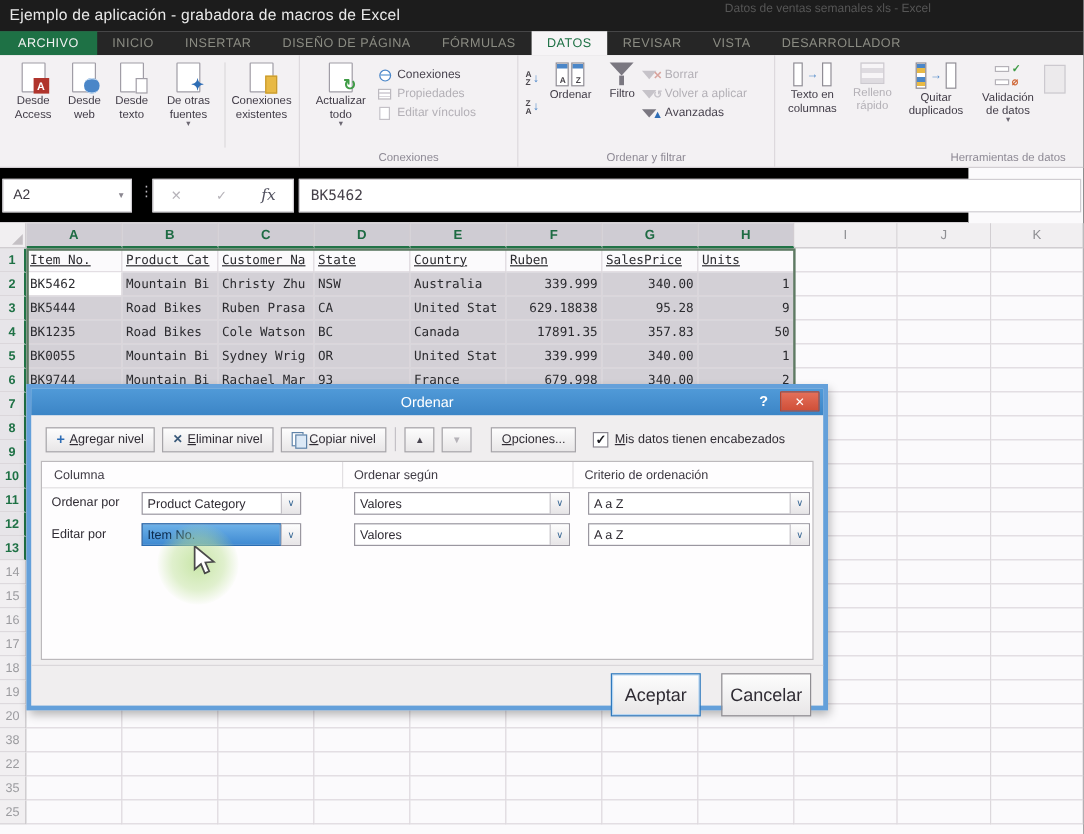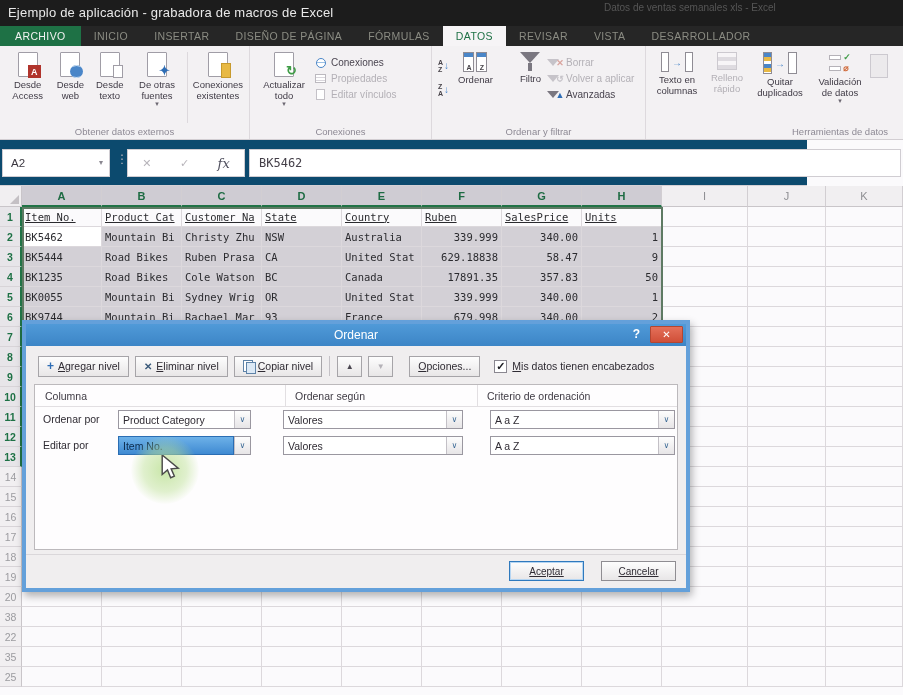--- a/index.html
+++ b/index.html
@@ -71,21 +71,21 @@
   .i-valid{display:flex;flex-direction:column;font-size:10px;line-height:11px;}
   .vrow{display:flex;align-items:center;gap:2px;}
   .vbar{width:12px;height:5px;border:1px solid #b5b2b8;background:#fff;}
   .vok{color:#3f9c46;font-weight:bold;font-size:9px;}
   .vno{color:#d06a3a;font-weight:bold;font-size:9px;}
   .i-fill{width:20px;height:18px;border:1px solid #ccc9cf;
         background:repeating-linear-gradient(#f7f5f7 0 4px,#dedbe0 4px 8px);}
   .cropicon{width:18px;height:24px;border:1px solid #ccc9cf;background:#eceaec;margin-top:4px;}
 
   
-  .fbar{position:absolute;left:0;top:140px;width:807px;height:46px;background:#0c4a6e;border-bottom:1px solid #d5d1d5;}
+  .fbar{position:absolute;left:0;top:140px;width:807px;height:46px;background:#000000;border-bottom:1px solid #d5d1d5;}
   .namebox{position:absolute;left:2px;top:9px;width:108px;height:28px;background:#fff;border:1px solid #d0cdd2;
            display:flex;align-items:center;font-size:11.5px;color:#3c3841;padding-left:8px;}
   .nb-arr{position:absolute;right:6px;top:8px;font-size:8px;color:#8a8790;}
   .dots{position:absolute;left:116px;top:12px;color:#b9b6bd;font-size:12px;letter-spacing:0;}
   .fxbox{position:absolute;left:127px;top:9px;width:118px;height:28px;background:#fff;border:1px solid #d0cdd2;
          display:flex;align-items:center;justify-content:space-around;font-size:12px;}
   .fx-x,.fx-ok{color:#b7b4ba;font-size:11px;}
   .fx-fx{font-family:"DejaVu Serif",serif;font-style:italic;color:#50505e;font-size:13px;}
   .finput{position:absolute;left:249px;top:9px;width:652px;height:28px;background:#fff;border:1px solid #d0cdd2;
           display:flex;align-items:center;padding-left:9px;font-size:12px;color:#454049;font-family:"DejaVu Sans Mono",monospace;}
@@ -141,25 +141,25 @@
   .g-h1{position:absolute;left:10px;top:5px;} .g-h2{position:absolute;left:260px;top:5px;} .g-h3{position:absolute;left:452px;top:5px;}
   .g-v1{position:absolute;left:250px;top:0;height:22px;width:1px;background:#e2dfe2;}
   .g-v2{position:absolute;left:442px;top:0;height:22px;width:1px;background:#e2dfe2;}
   .g-row{position:relative;height:26px;}
   .g-label{position:absolute;left:8px;top:6px;font-size:10.5px;color:#2f2b33;}
   .combo{position:absolute;height:19px;background:#fff;border:1px solid #9a97a0;display:flex;align-items:stretch;top:3px;}
   .combo-txt{flex:1;font-size:10.5px;color:#2f2b33;display:flex;align-items:center;padding:0 4px;overflow:hidden;white-space:nowrap;}
   .combo-txt.hl{background:linear-gradient(#6db1e8,#3f8ad2);color:#0c2b4c;border:1px solid #2a6db3;margin:-1px 0 -1px -1px;}
   .combo-arr{width:16px;border-left:1px solid #c3c0c6;background:linear-gradient(#fdfdfd,#e7e5e7);
              display:flex;align-items:center;justify-content:center;font-size:8px;color:#3c6a96;}
-  .c1{left:83px;width:133px;} .c2{left:248px;width:180px;} .c3{left:455px;width:185px;}
+  .c1{left:83px;width:133px;} .c2{left:260px;width:180px;} .c3{left:455px;width:185px;}
   .dlg-sep{position:absolute;left:0;right:0;top:230px;border-top:1px solid #dad7da;}
   .dlg-footer{position:absolute;right:10px;top:237px;display:flex;gap:17px;}
-  .fbtn{width:75px;height:20px;border:1px solid #8f8d92;background:linear-gradient(#fdfdfd,#e8e6e7);
-        font-size:10px;color:#2f2b33;display:flex;align-items:center;justify-content:center;text-decoration:underline;}
+  .fbtn{width:75px;height:36px;border:1px solid #8f8d92;background:linear-gradient(#fdfdfd,#e8e6e7);
+        font-size:15px;color:#2f2b33;display:flex;align-items:center;justify-content:center;}
   .fbtn.primary{border:1px solid #2f79bd;box-shadow:0 0 0 1px #b5d5f2 inset;}
 
   
   .glow{position:absolute;left:131px;top:436px;width:68px;height:68px;border-radius:50%;pointer-events:none;
         background:radial-gradient(circle,rgba(187,224,146,.8) 0%,rgba(187,224,146,.45) 45%,rgba(187,224,146,0) 72%);}
   .cursor{position:absolute;left:160px;top:455px;pointer-events:none;}
 </style>
 </head>
 <body>
 
@@ -210,21 +210,20 @@
         <span class="blabel">De otras fuentes</span>
         <span class="caret">▾</span>
       </div>
       <div class="vsep"></div>
       <div class="bigbtn" style="width:62px">
         <span class="ipage">
             <span class="badge b-exist"></span>
           </span>
         <span class="blabel">Conexiones existentes</span>
       </div>
-      <div class="glabel">Obtener datos externos</div>
     </div>
 
     <div class="rgroup" style="width:182px">
       <div class="bigbtn" style="width:58px">
         <span class="ipage">
             <span class="badge b-refresh">↻</span>
           </span>
         <span class="blabel">Actualizar todo</span>
         <span class="caret">▾</span>
       </div>
@@ -268,21 +267,21 @@
           <span class="sarrow">↓</span>
         </div>
       </div>
       <div class="bigbtn" style="margin-left:6px">
         <span class="i-ordenar">
           <span class="minitab">A</span>
             <span class="minitab">Z</span>
         </span>
         <span class="blabel">Ordenar</span>
       </div>
-      <div class="bigbtn" style="margin-left:24px">
+      <div class="bigbtn" style="margin-left:12px">
         <span class="funnel">
             <span class="cone"></span>
             <span class="stem"></span>
           </span>
         <span class="blabel">Filtro</span>
       </div>
       <div class="smallstack" style="margin-left:6px">
         <div class="smallitem dim">
           <span class="mini">
               <span class="funnel small dim">
@@ -414,21 +413,21 @@
         <div class="cell"></div>
       </div>
       <div class="drow">
         <div class="rowh selrow">3</div>
         <div class="cell sel">BK5444</div>
         <div class="cell sel">Road Bikes</div>
         <div class="cell sel">Ruben Prasa</div>
         <div class="cell sel">CA</div>
         <div class="cell sel">United Stat</div>
         <div class="cell sel num">629.18838</div>
-        <div class="cell sel num">58.47</div>
+        <div class="cell sel num">95.28</div>
         <div class="cell sel num">9</div>
         <div class="cell"></div>
         <div class="cell"></div>
         <div class="cell"></div>
       </div>
       <div class="drow">
         <div class="rowh selrow">4</div>
         <div class="cell sel">BK1235</div>
         <div class="cell sel">Road Bikes</div>
         <div class="cell sel">Cole Watson</div>

